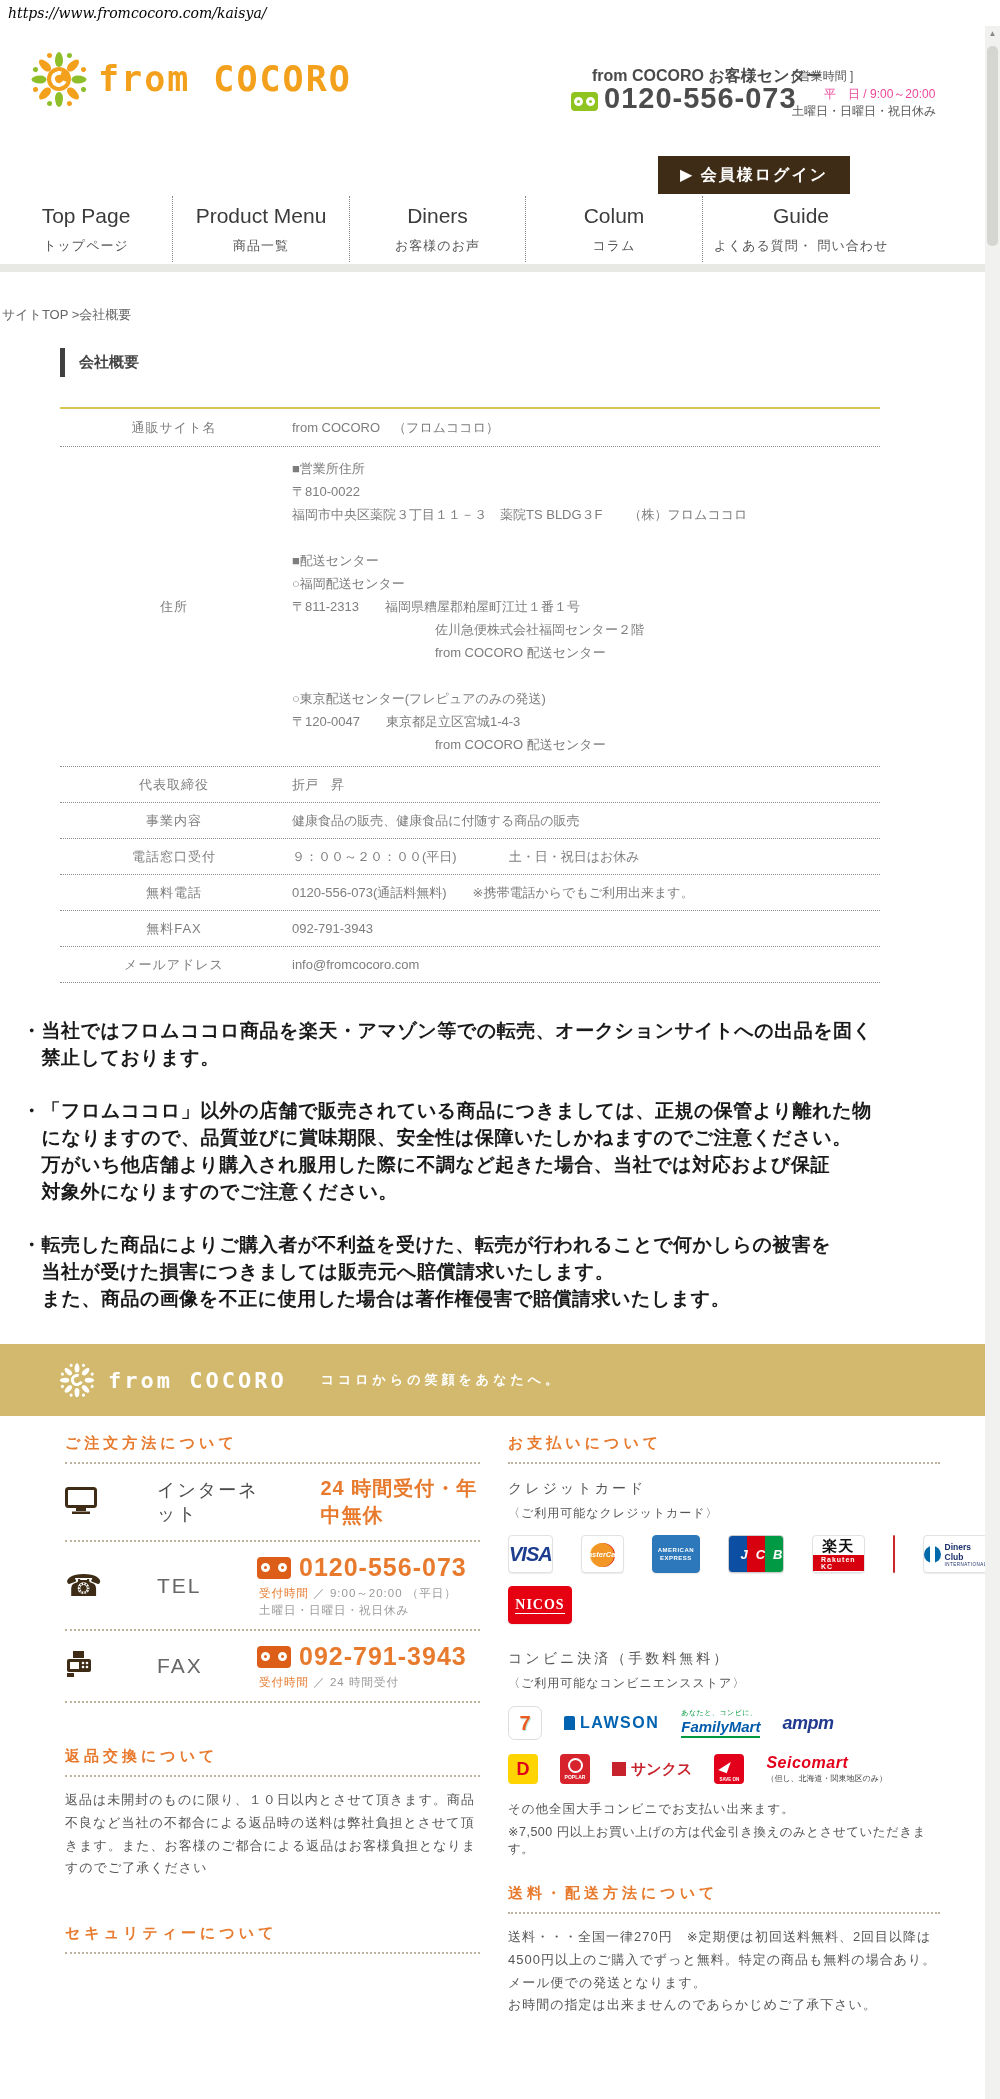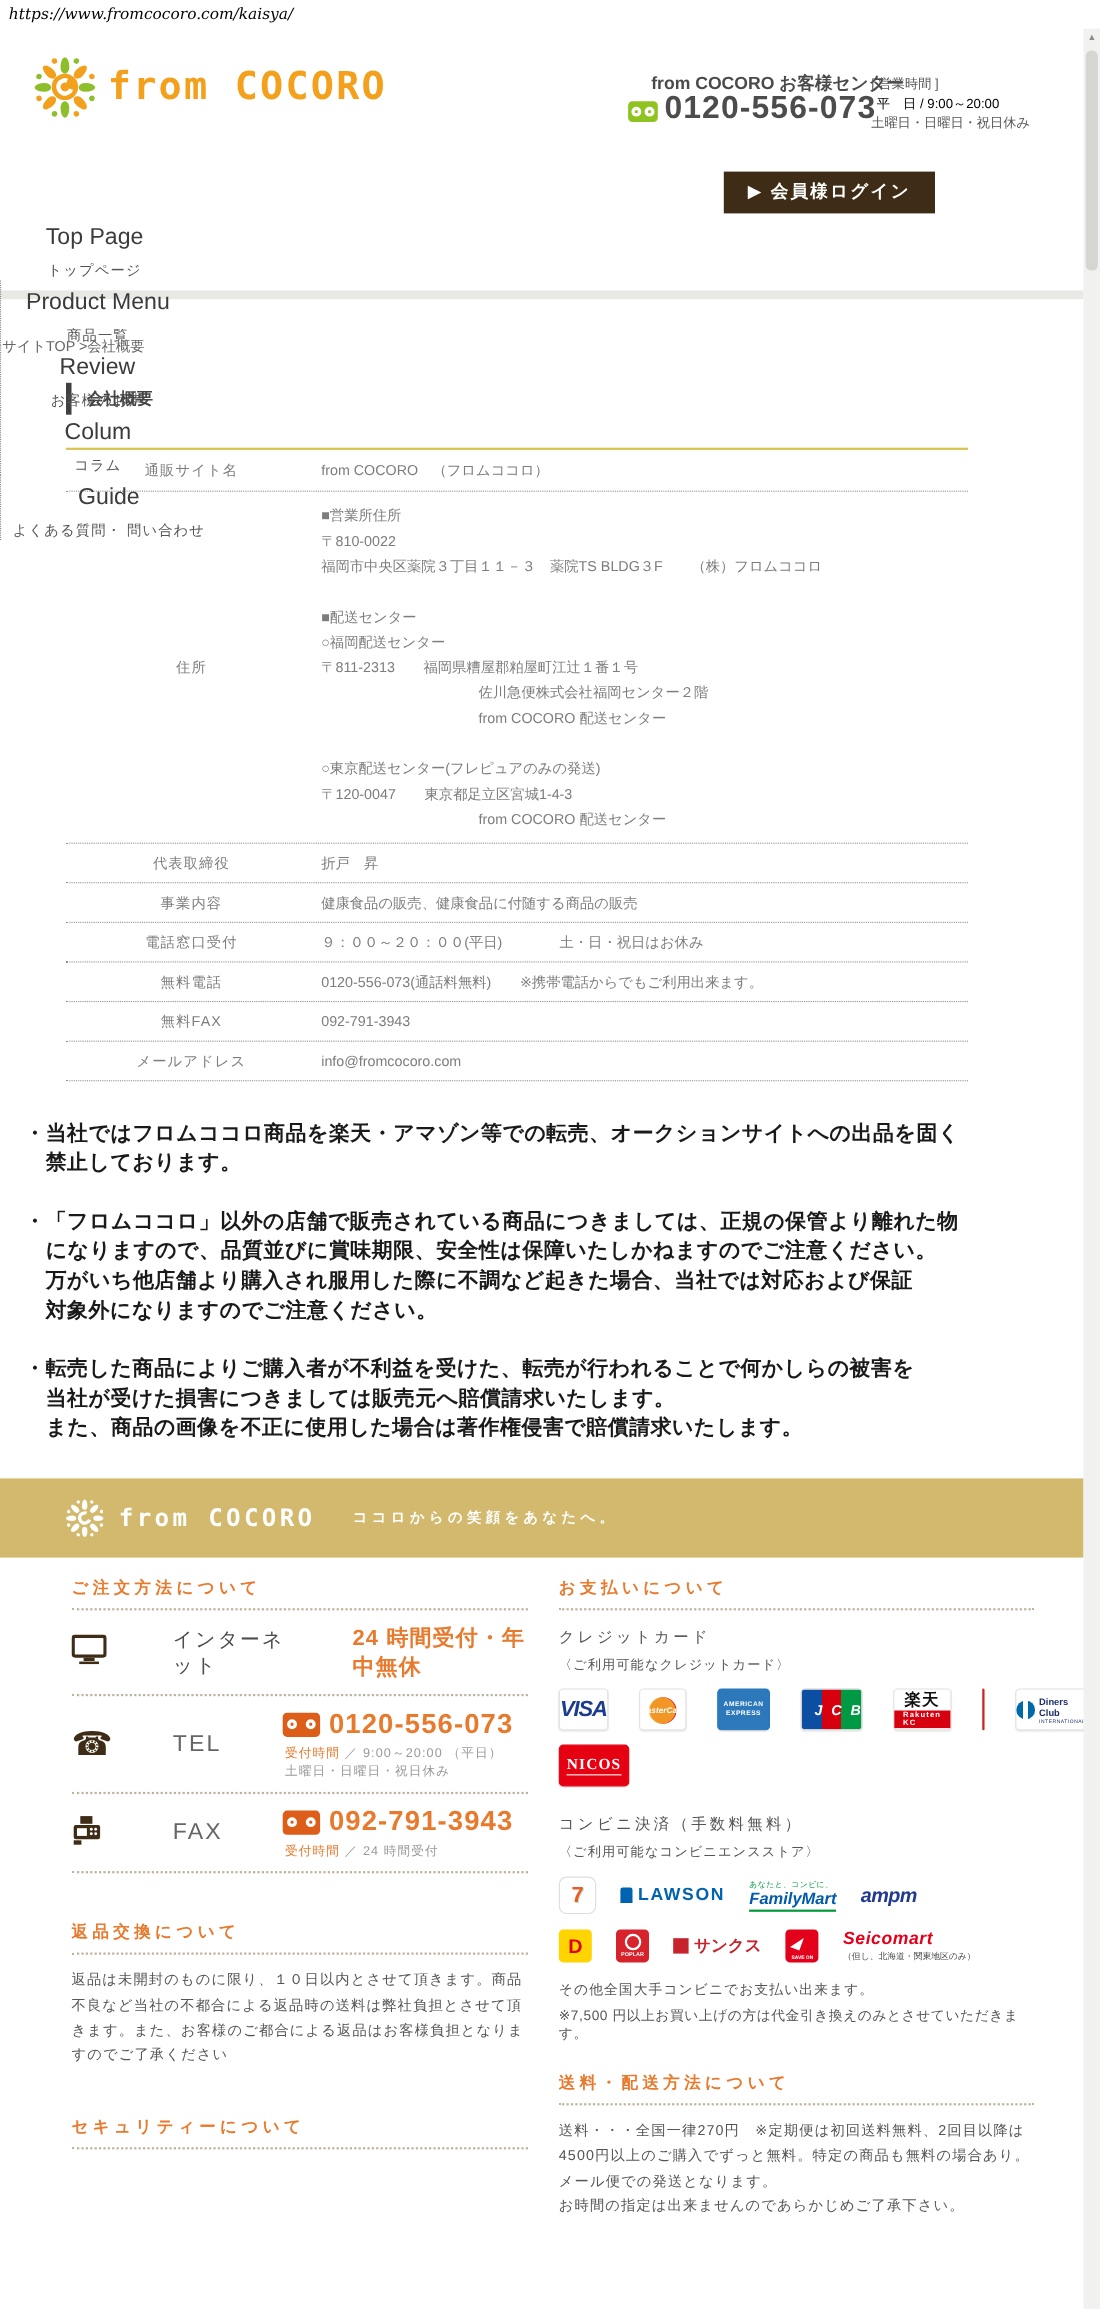--- a/index.html
+++ b/index.html
@@ -29,28 +29,28 @@
   .logo{position:absolute;left:32px;top:26px;display:flex;align-items:center;}
   .logo-text{margin-left:12px;font-family:"DejaVu Sans Mono","Liberation Mono",monospace;
     font-size:35px;font-weight:bold;color:#f3a11c;letter-spacing:2px;}
 
   .cc-title{position:absolute;left:592px;top:40px;font-size:16px;color:#4a4a4a;font-weight:bold;}
   .cc-hours-bracket{position:absolute;left:792px;top:42px;font-size:12px;color:#555;}
   .fd{display:inline-flex;align-items:center;justify-content:space-between;border-radius:4px;}
   .fd::before,.fd::after{content:"";display:block;border:3px solid #fff;border-radius:50%;width:3px;height:3px;}
   .fd-green{position:absolute;left:571px;top:66px;width:21px;height:19px;background:#8fc320;padding:0 3px;}
   .cc-phone{position:absolute;left:604px;top:56px;font-size:29px;font-weight:bold;color:#4c4c4c;letter-spacing:1px;}
-  .cc-weekday{position:absolute;left:797px;top:60px;font-size:12px;color:#000000;}
+  .cc-weekday{position:absolute;left:824px;top:60px;font-size:12px;color:#ec4899;}
   .cc-holiday{position:absolute;left:792px;top:77px;font-size:12px;color:#555;}
   .login-btn{position:absolute;left:658px;top:130px;width:192px;height:38px;
     background:#3e2c16;color:#fff;border:none;font-size:16px;font-weight:bold;
     letter-spacing:2px;cursor:pointer;text-align:center;line-height:38px;}
 
   
-  .nav{display:flex;height:66px;flex-direction:column;}
+  .nav{display:flex;height:66px;}
   .nav-item{text-align:center;padding-top:8px;cursor:pointer;}
   .nav-item + .nav-item{border-left:1px dotted #888;}
   .nav-en{font-size:21px;color:#3b3b3b;font-weight:400;}
   .nav-jp{font-size:13px;color:#555;margin-top:9px;letter-spacing:1px;}
   .w1{width:172px}.w2{width:176px}.w3{width:175px}.w4{width:176px}.w5{width:196px}
   .nav-spacer{flex:1;}
   .nav-shadow{height:8px;background:#e8e8e4;margin-top:2px;}
 
   
   .breadcrumb{margin:34px 0 0 2px;font-size:13px;color:#666;height:20px;cursor:pointer;}
@@ -211,21 +211,21 @@
   <div class="nav">
     <div class="nav-item w1">
       <div class="nav-en">Top Page</div>
       <div class="nav-jp">トップページ</div>
     </div>
     <div class="nav-item w2">
       <div class="nav-en">Product Menu</div>
       <div class="nav-jp">商品一覧</div>
     </div>
     <div class="nav-item w3">
-      <div class="nav-en">Review</div>
+      <div class="nav-en">Diners</div>
       <div class="nav-jp">お客様のお声</div>
     </div>
     <div class="nav-item w4">
       <div class="nav-en">Colum</div>
       <div class="nav-jp">コラム</div>
     </div>
     <div class="nav-item w5">
       <div class="nav-en">Guide</div>
       <div class="nav-jp">よくある質問・ 問い合わせ</div>
     </div>

